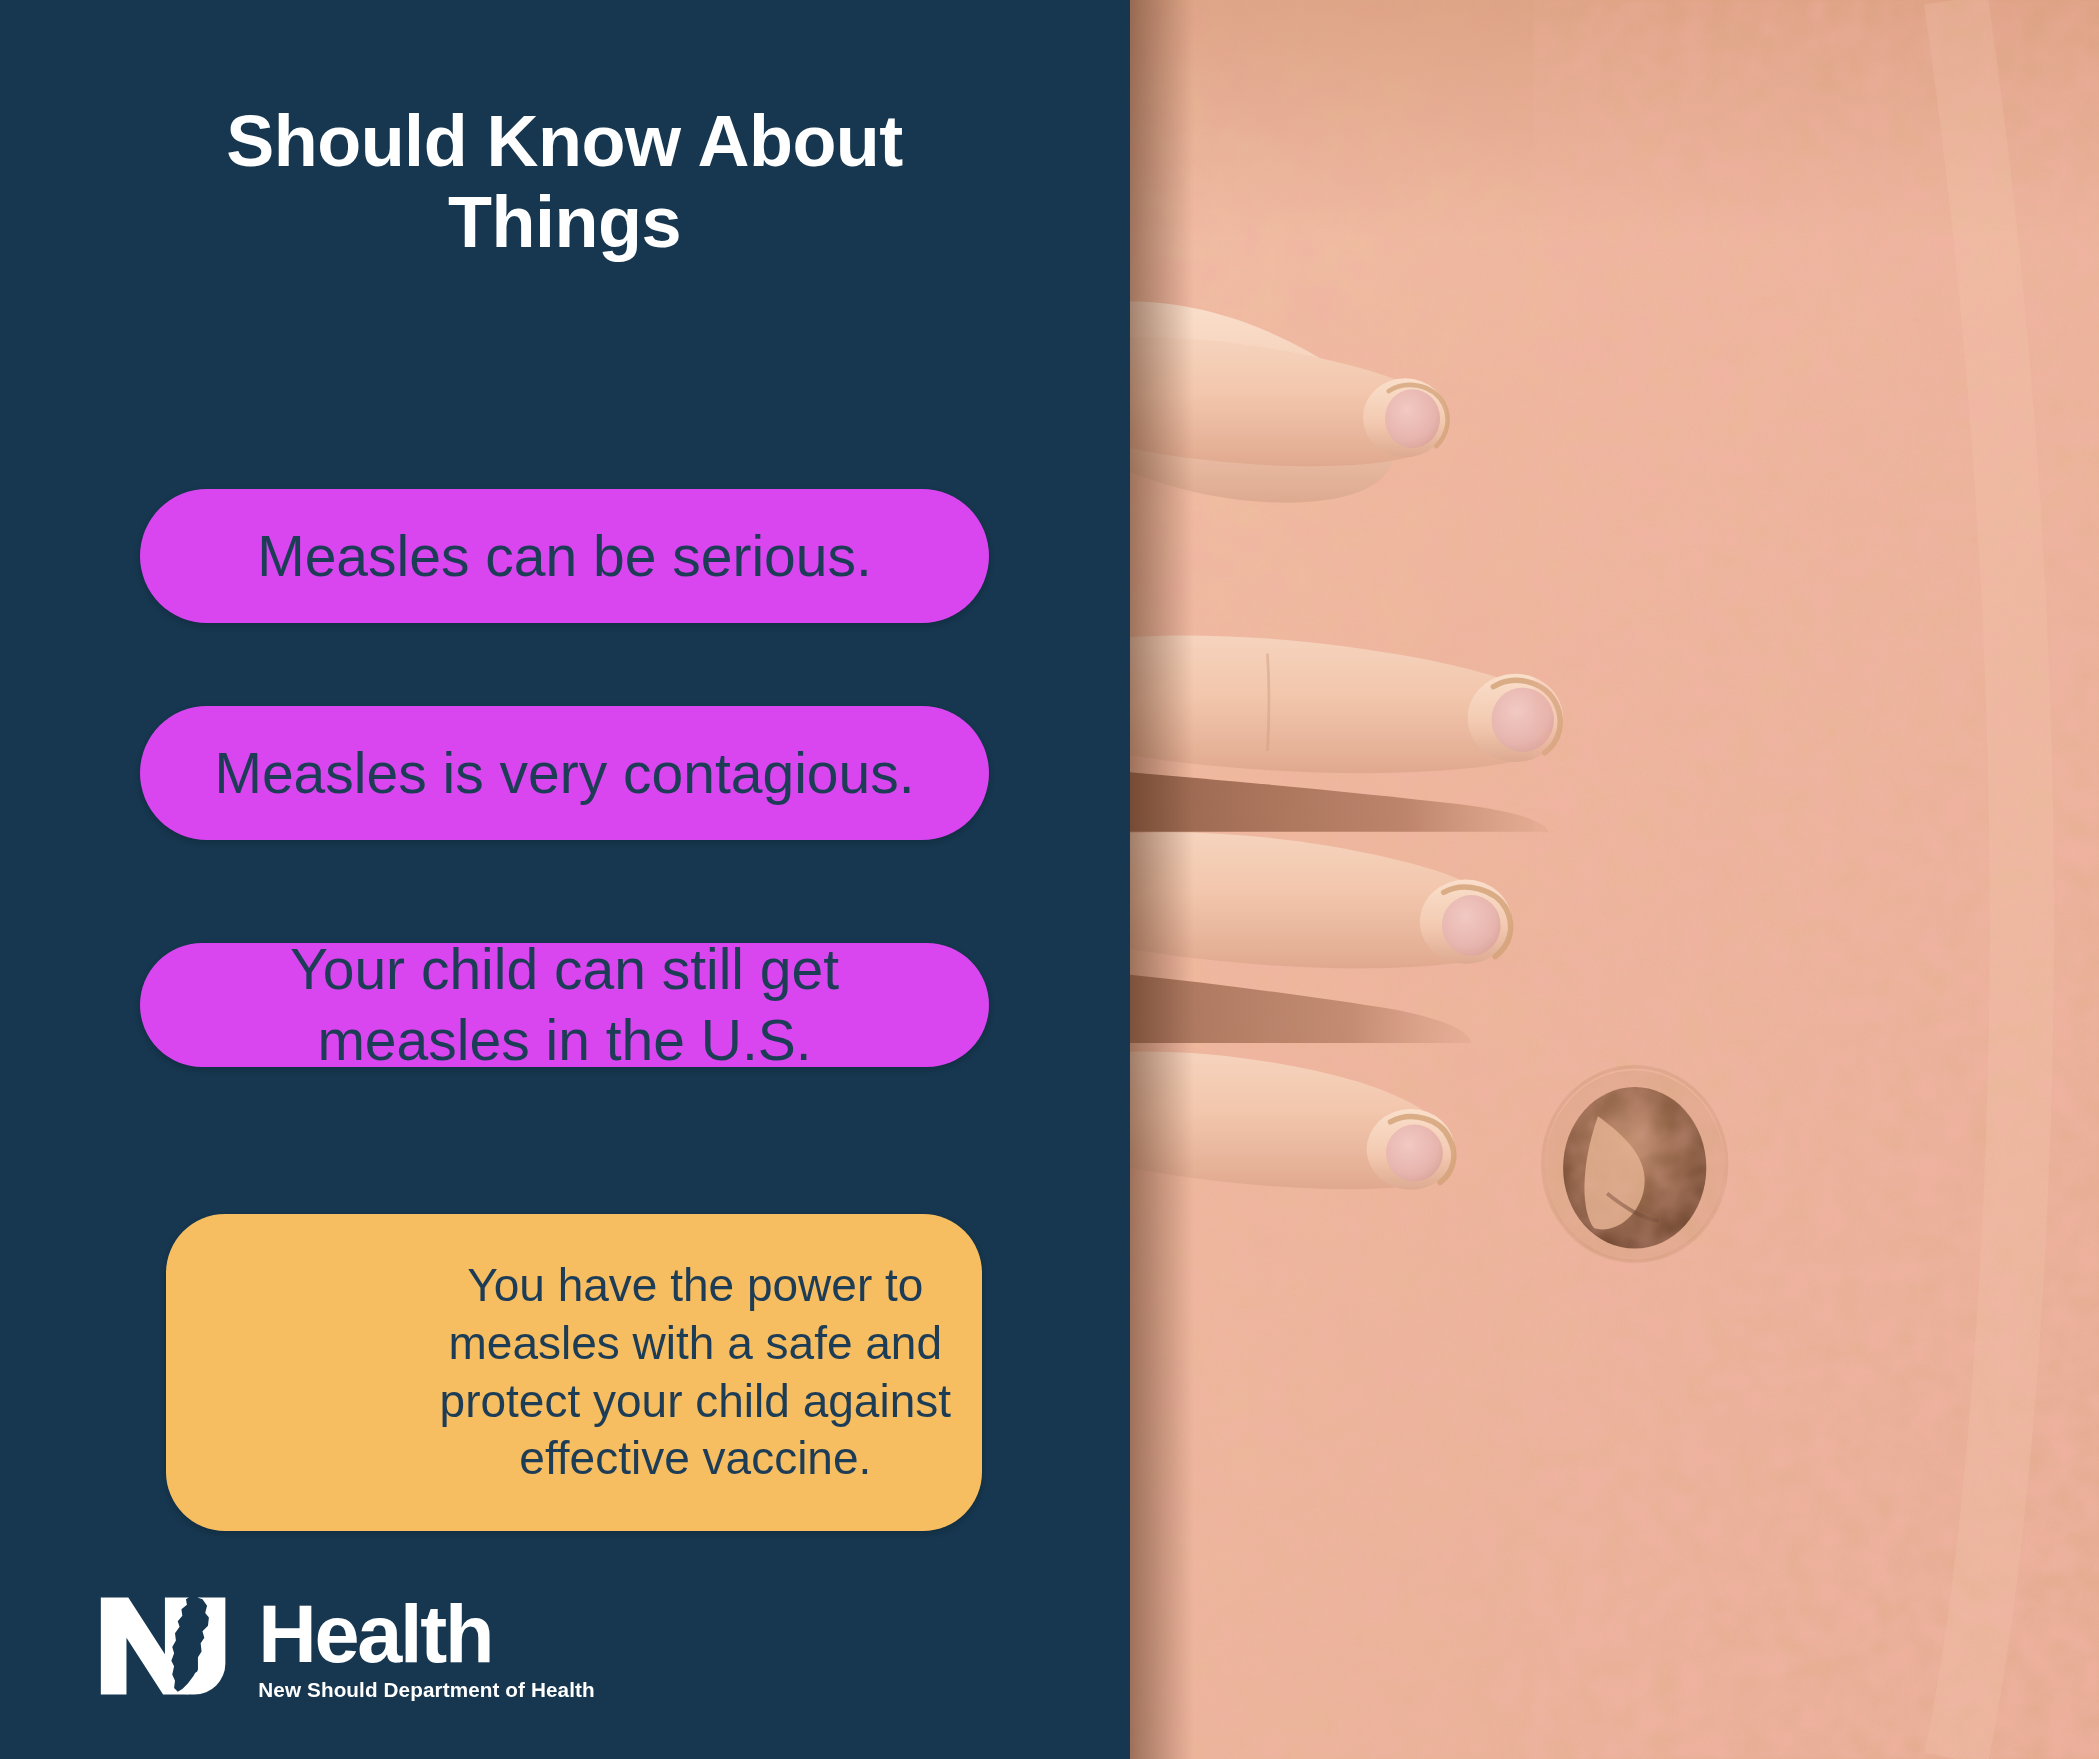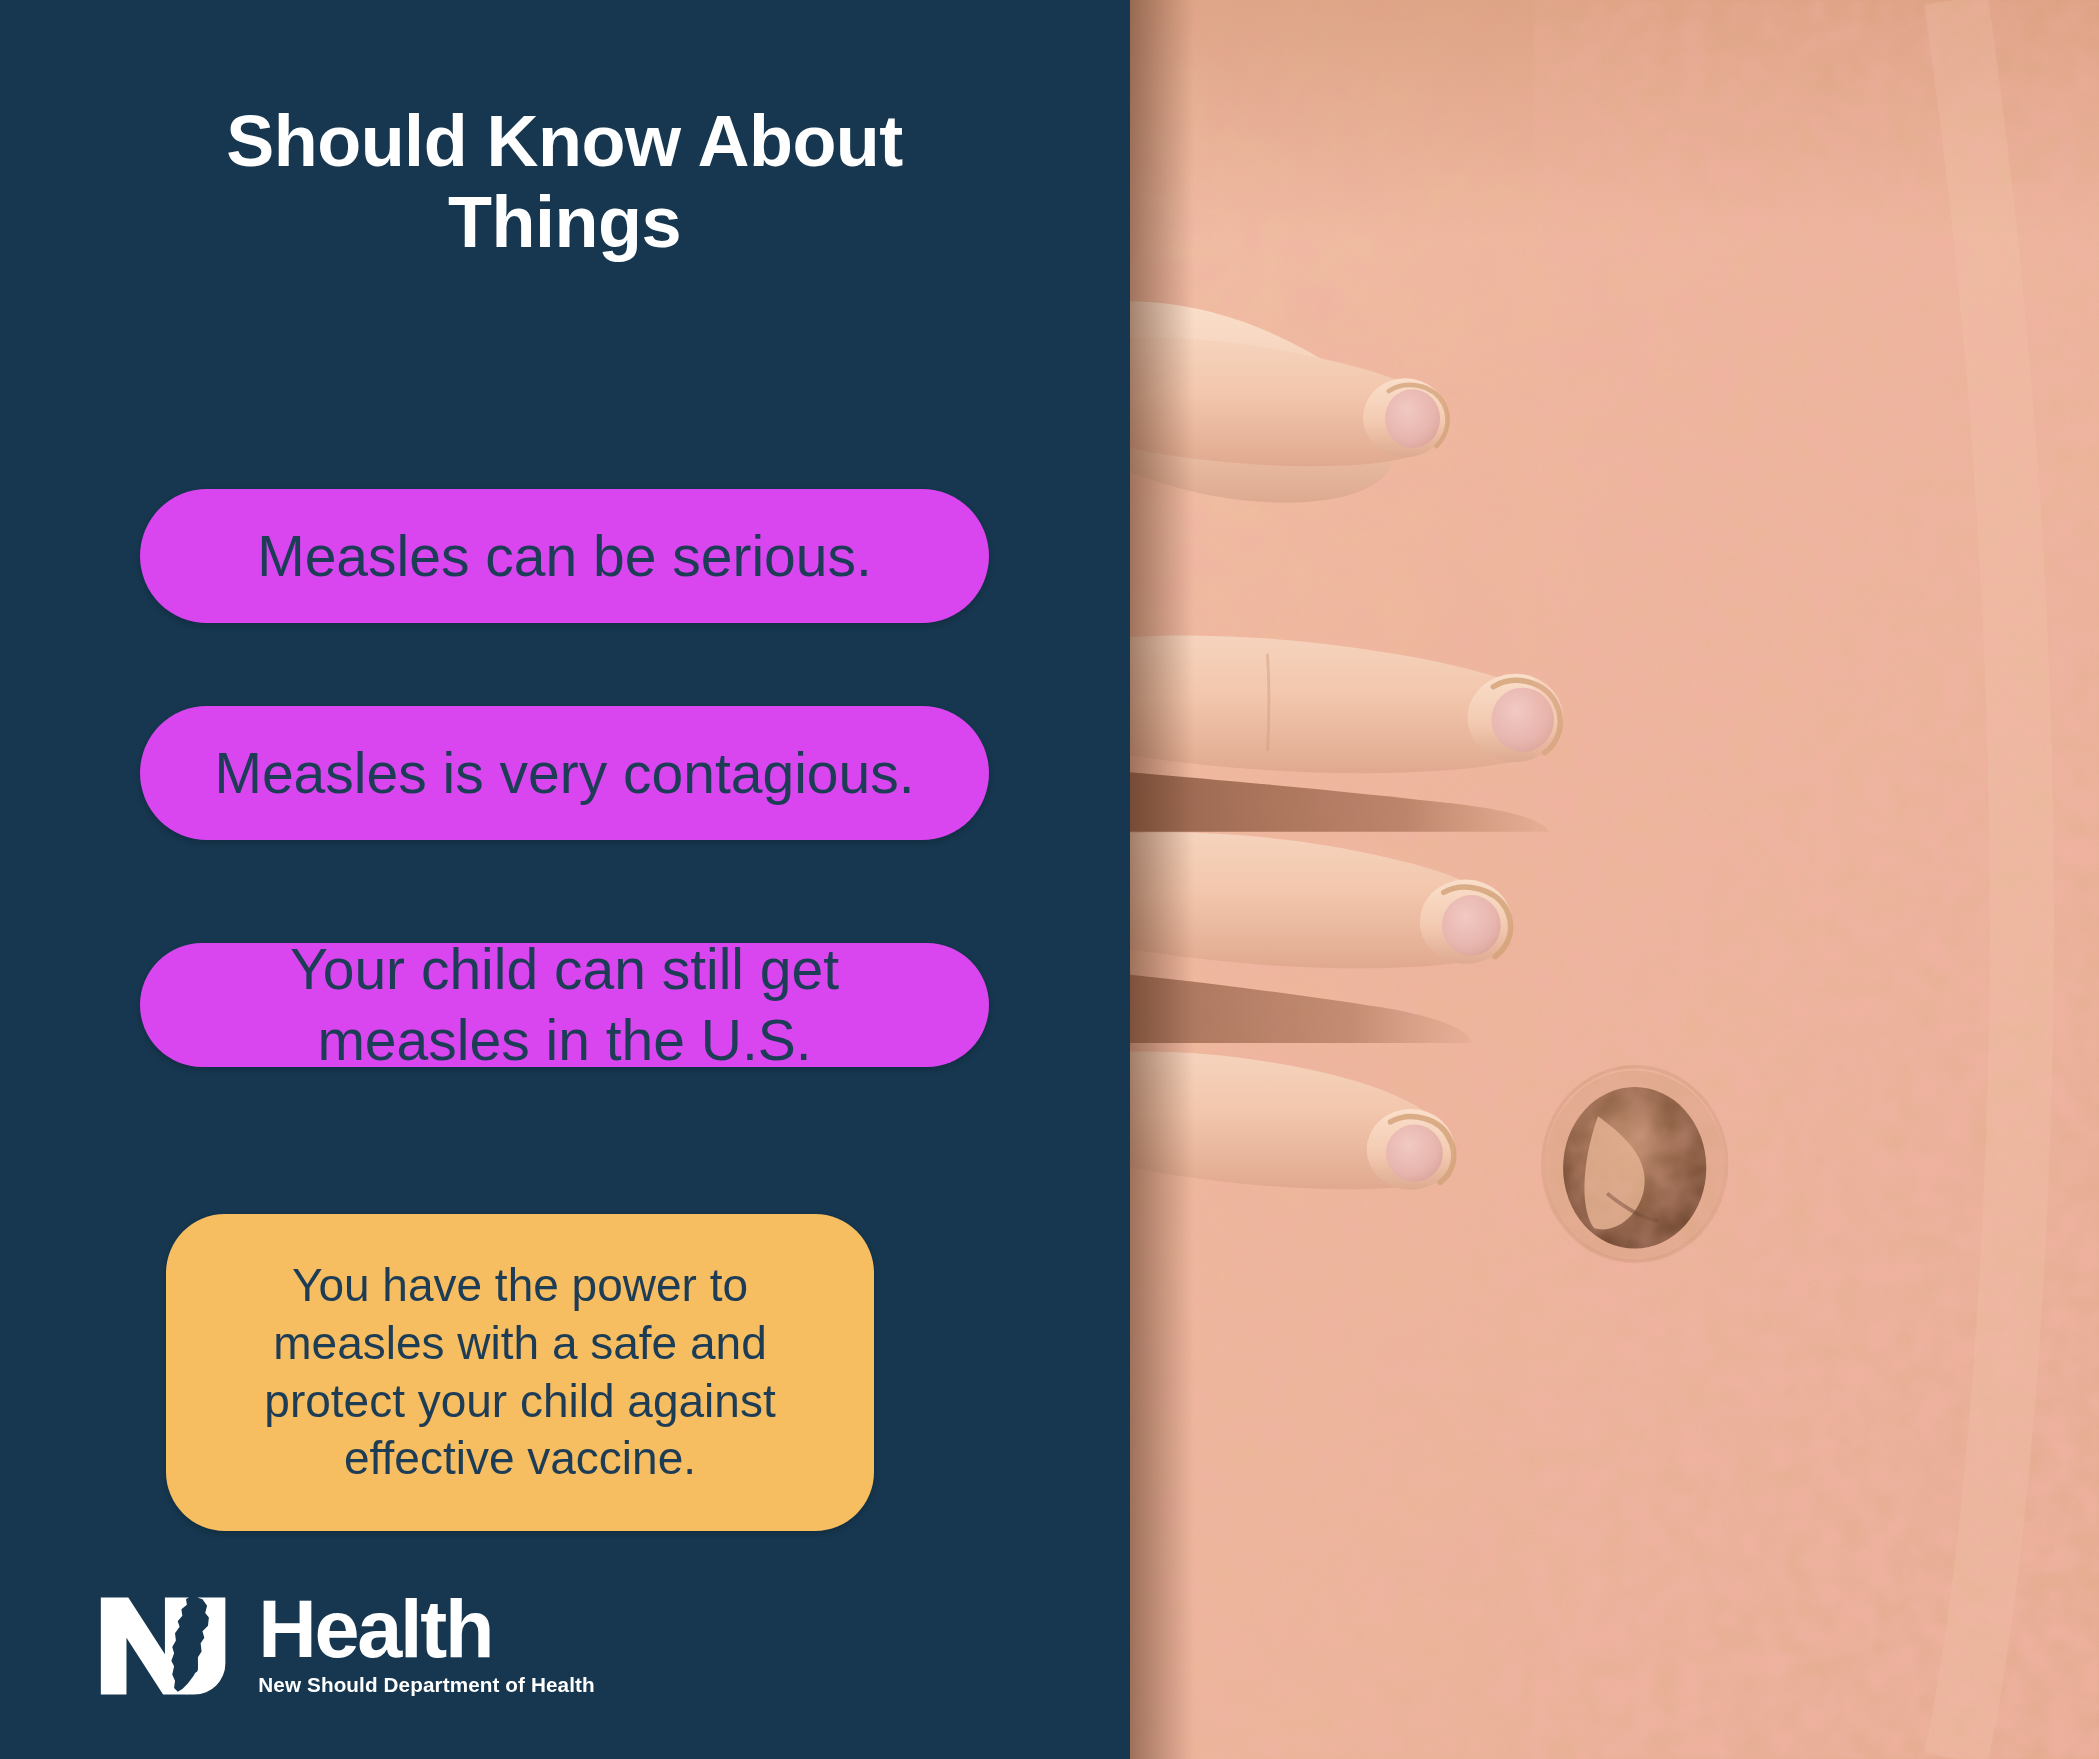--- a/index.html
+++ b/index.html
@@ -71,44 +71,44 @@
   .card-line { display:block; white-space:nowrap; }
 
   .card-1 { height:134px; margin-bottom:83px; }
   .card-2 { height:134px; margin-bottom:103px; }
   .card-3 { height:124px; }
 
   .card-highlight {
     position:absolute;
     left:26px;
     top:725px;
-    width:708px;
+    width:816px;
     min-height:317px;
     background:#f7bd61;
     color:#1d3c56;
     border-radius:59px;
     display:flex;
     align-items:center;
-    justify-content:center;
+    justify-content:flex-end;
     text-align:center;
     font-size:46px;
     font-weight:500;
     line-height:1.26;
     padding:22px 31px;
     box-shadow:0 2.8px 6.4px rgba(0,0,0,0.18);
   }
   .card-highlight .card-line { white-space:nowrap; }
 
   
   .logo {
     position:absolute;
     left:99px;
     bottom:57px;
     display:flex;
-    align-items:flex-start;
+    align-items:flex-end;
     color:#ffffff;
   }
   .logo-mark {
     position:relative;
     width:163px;
     height:112px;
     flex:0 0 163px;
   }
   .logo-mark svg { display:block; width:163px; height:112px; }
 

